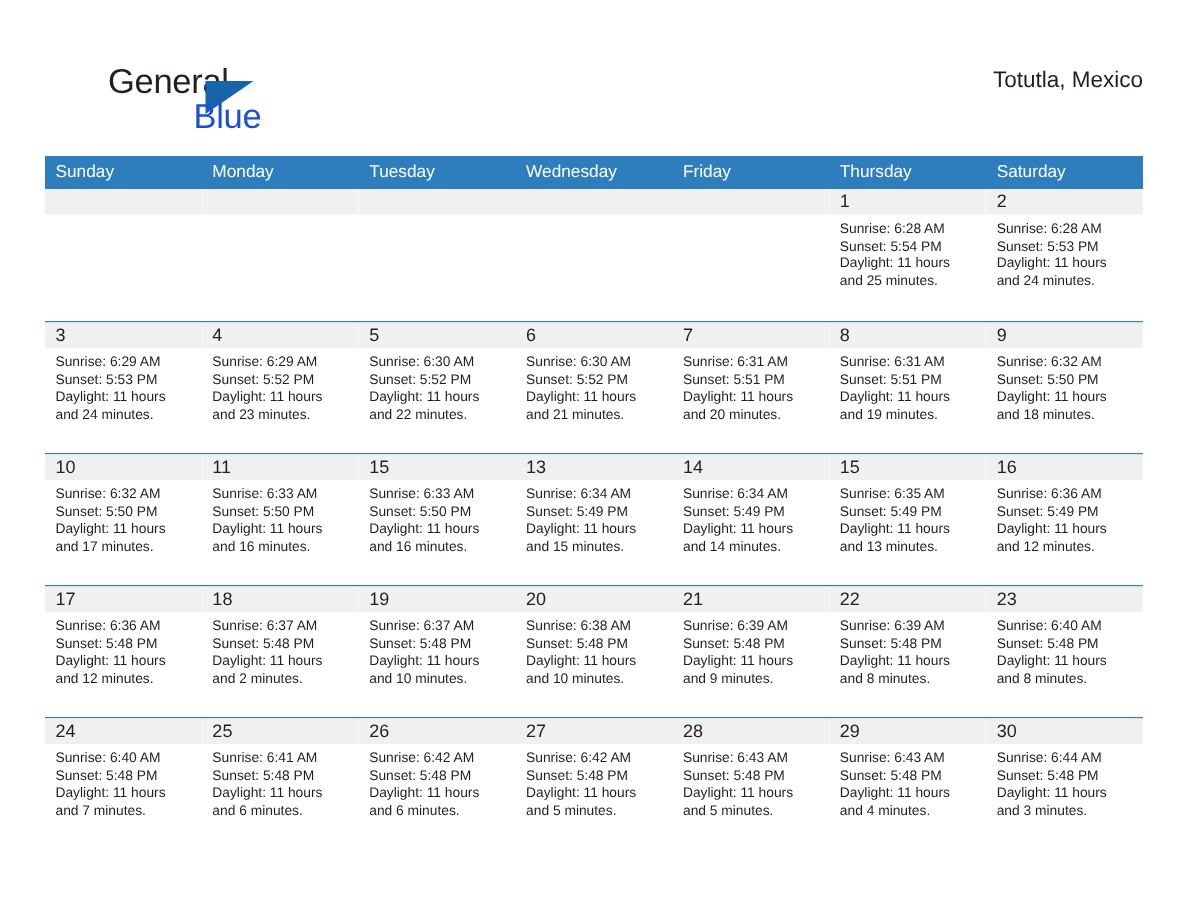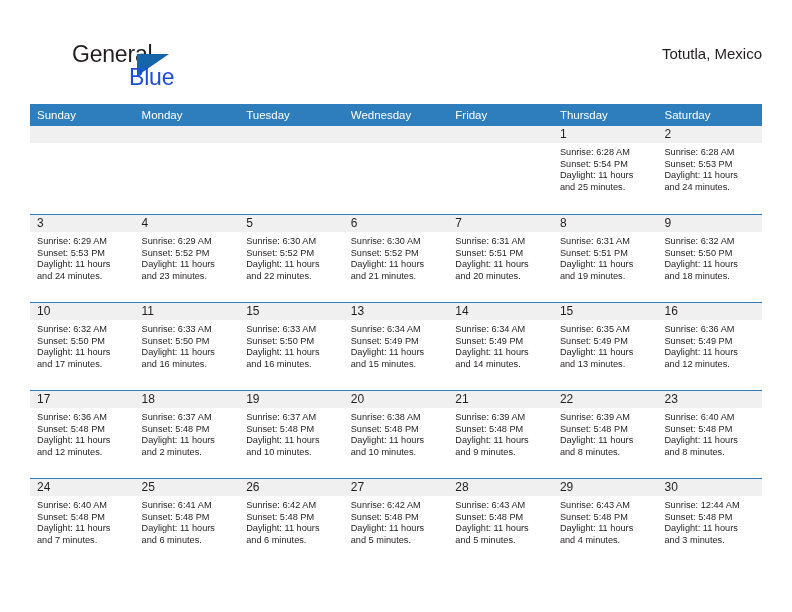--- a/index.html
+++ b/index.html
@@ -454,21 +454,21 @@
             <div class="cell-body">
               <div>Sunrise: 6:43 AM</div>
               <div>Sunset: 5:48 PM</div>
               <div>Daylight: 11 hours</div>
               <div>and 4 minutes.</div>
             </div>
           </div>
           <div class="cell">
             <div class="cell-num">30</div>
             <div class="cell-body">
-              <div>Sunrise: 12:44 AM</div>
+              <div>Sunrise: 6:44 AM</div>
               <div>Sunset: 5:48 PM</div>
               <div>Daylight: 11 hours</div>
               <div>and 3 minutes.</div>
             </div>
           </div>
         </div>
       </div>
   </div>
 
 </div>

